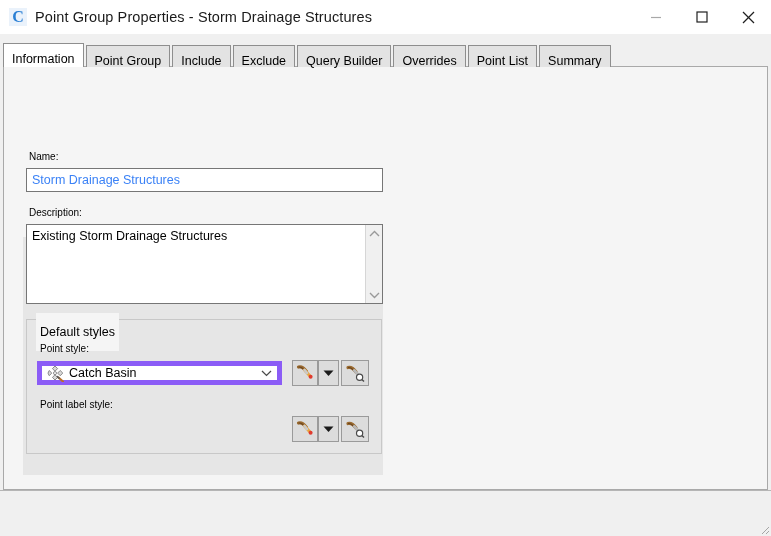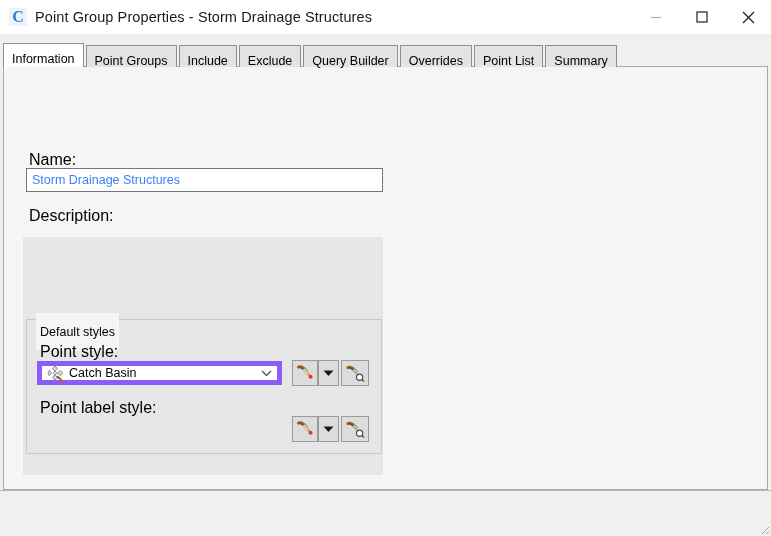--- a/index.html
+++ b/index.html
@@ -116,21 +116,21 @@
   .subpanel {
     position: absolute;
     left: 19px; top: 170px;
     width: 360px; height: 238px;
     background: #e6e6e6;
   }
 
   
   .lbl {
     position: absolute;
-    font-size: 16px;
+    font-size: 10px;
     color: #000;
     white-space: nowrap;
     text-align: center;
   }
   .textbox {
     position: absolute;
     background: #ffffff;
     border: 1px solid #767676;
     box-sizing: border-box;
     font-size: 12.5px;
@@ -320,36 +320,51 @@
         <svg width="13" height="13" viewBox="0 0 13 13">
             <line x1="1" y1="1" x2="12" y2="12" stroke="#202020" stroke-width="1.25"></line>
             <line x1="12" y1="1" x2="1" y2="12" stroke="#202020" stroke-width="1.25"></line>
           </svg>
       </div>
     </div>
   </div>
 
   <div class="tabstrip">
     <div class="tab selected">Information</div>
-    <div class="tab">Point Groups</div>
+    <div class="tab">Point Group</div>
     <div class="tab">Include</div>
     <div class="tab">Exclude</div>
     <div class="tab">Query Builder</div>
     <div class="tab">Overrides</div>
     <div class="tab">Point List</div>
     <div class="tab">Summary</div>
   </div>
 
   <div class="tabpage">
     <div class="subpanel"></div>
 
     <div class="lbl" id="name-label">Name:</div>
     <div class="textbox" id="name-input">Storm Drainage Structures</div>
 
     <div class="lbl" id="desc-label">Description:</div>
+    <div id="desc-box">
+      <div id="desc-text">Existing Storm Drainage Structures</div>
+      <div class="vscroll">
+        <div class="arrow up">
+          <svg width="11" height="8" viewBox="0 0 11 8">
+              <polyline points="1,6 5.5,1.6 10,6" fill="none" stroke="#9a9a9a" stroke-width="1.4"></polyline>
+            </svg>
+        </div>
+        <div class="arrow down">
+          <svg width="11" height="8" viewBox="0 0 11 8">
+              <polyline points="1,2 5.5,6.4 10,2" fill="none" stroke="#9a9a9a" stroke-width="1.4"></polyline>
+            </svg>
+        </div>
+      </div>
+    </div>
 
     <div class="groupbox"></div>
     <div class="groupbox-title">Default styles</div>
 
     <div class="lbl" id="ptstyle-label">Point style:</div>
     <div class="combo" id="ptstyle-combo">
       <span class="combo-icon">
         <svg width="18" height="17" viewBox="0 0 18 17">
           <g stroke="#8a8a8a" fill="#d9d9d9" stroke-width="1">
             <polygon points="8,1 10.6,3.6 8,6.2 5.4,3.6"></polygon>

